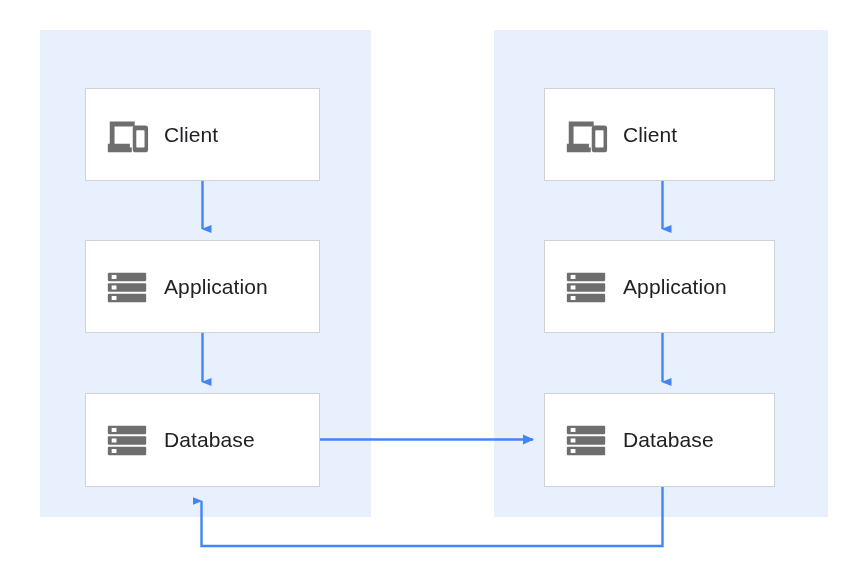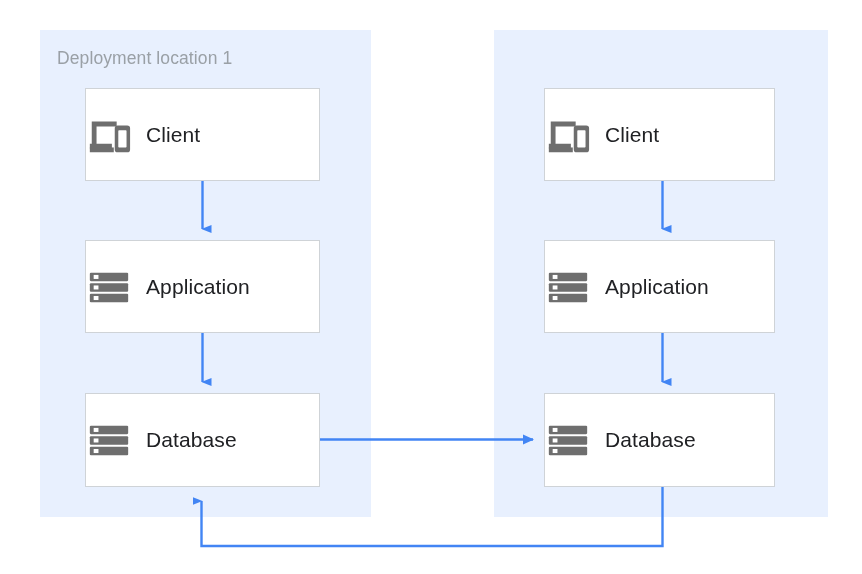--- a/index.html
+++ b/index.html
@@ -35,20 +35,21 @@
   #zone-1-label { left: 57px;  top: 48px; }
   #zone-2-label { left: 511px; top: 48px; }
 
   .node-box {
     position: absolute;
     background: #ffffff;
     border: 1px solid #cfd3d7;
     box-sizing: border-box;
     display: flex;
     align-items: center;
+    padding-left: 18px;
   }
   
   #node-client-1      { left: 85px; top: 88px;  width: 235px; height: 93px; }
   #node-application-1 { left: 85px; top: 240px; width: 235px; height: 93px; }
   #node-database-1    { left: 85px; top: 393px; width: 235px; height: 94px; }
   
   #node-client-2      { left: 544px; top: 88px;  width: 231px; height: 93px; }
   #node-application-2 { left: 544px; top: 240px; width: 231px; height: 93px; }
   #node-database-2    { left: 544px; top: 393px; width: 231px; height: 94px; }
 
@@ -76,21 +77,20 @@
   }
 </style>
 </head>
 <body>
 
 <div id="diagram-canvas">
 
   <div id="zone-1" class="zone"></div>
   <div id="zone-2" class="zone"></div>
 
-  <div id="zone-1-label" class="zone-label">Deployment location 1</div>
 
   <svg class="edge-layer" viewBox="0 0 862 574" width="862" height="574" xmlns="http://www.w3.org/2000/svg">
     <defs>
       <marker id="arrowhead-down" markerWidth="10" markerHeight="10" refX="5" refY="9" orient="auto" markerUnits="userSpaceOnUse">
         <path d="M1,0 L9,0 L5,10 Z" fill="#4285f4"></path>
       </marker>
       <marker id="arrowhead-up" markerWidth="10" markerHeight="10" refX="5" refY="9" orient="auto" markerUnits="userSpaceOnUse">
         <path d="M1,0 L9,0 L5,10 Z" fill="#4285f4"></path>
       </marker>
       <marker id="arrowhead-right" markerWidth="11" markerHeight="11" refX="10" refY="5.5" orient="auto" markerUnits="userSpaceOnUse">

